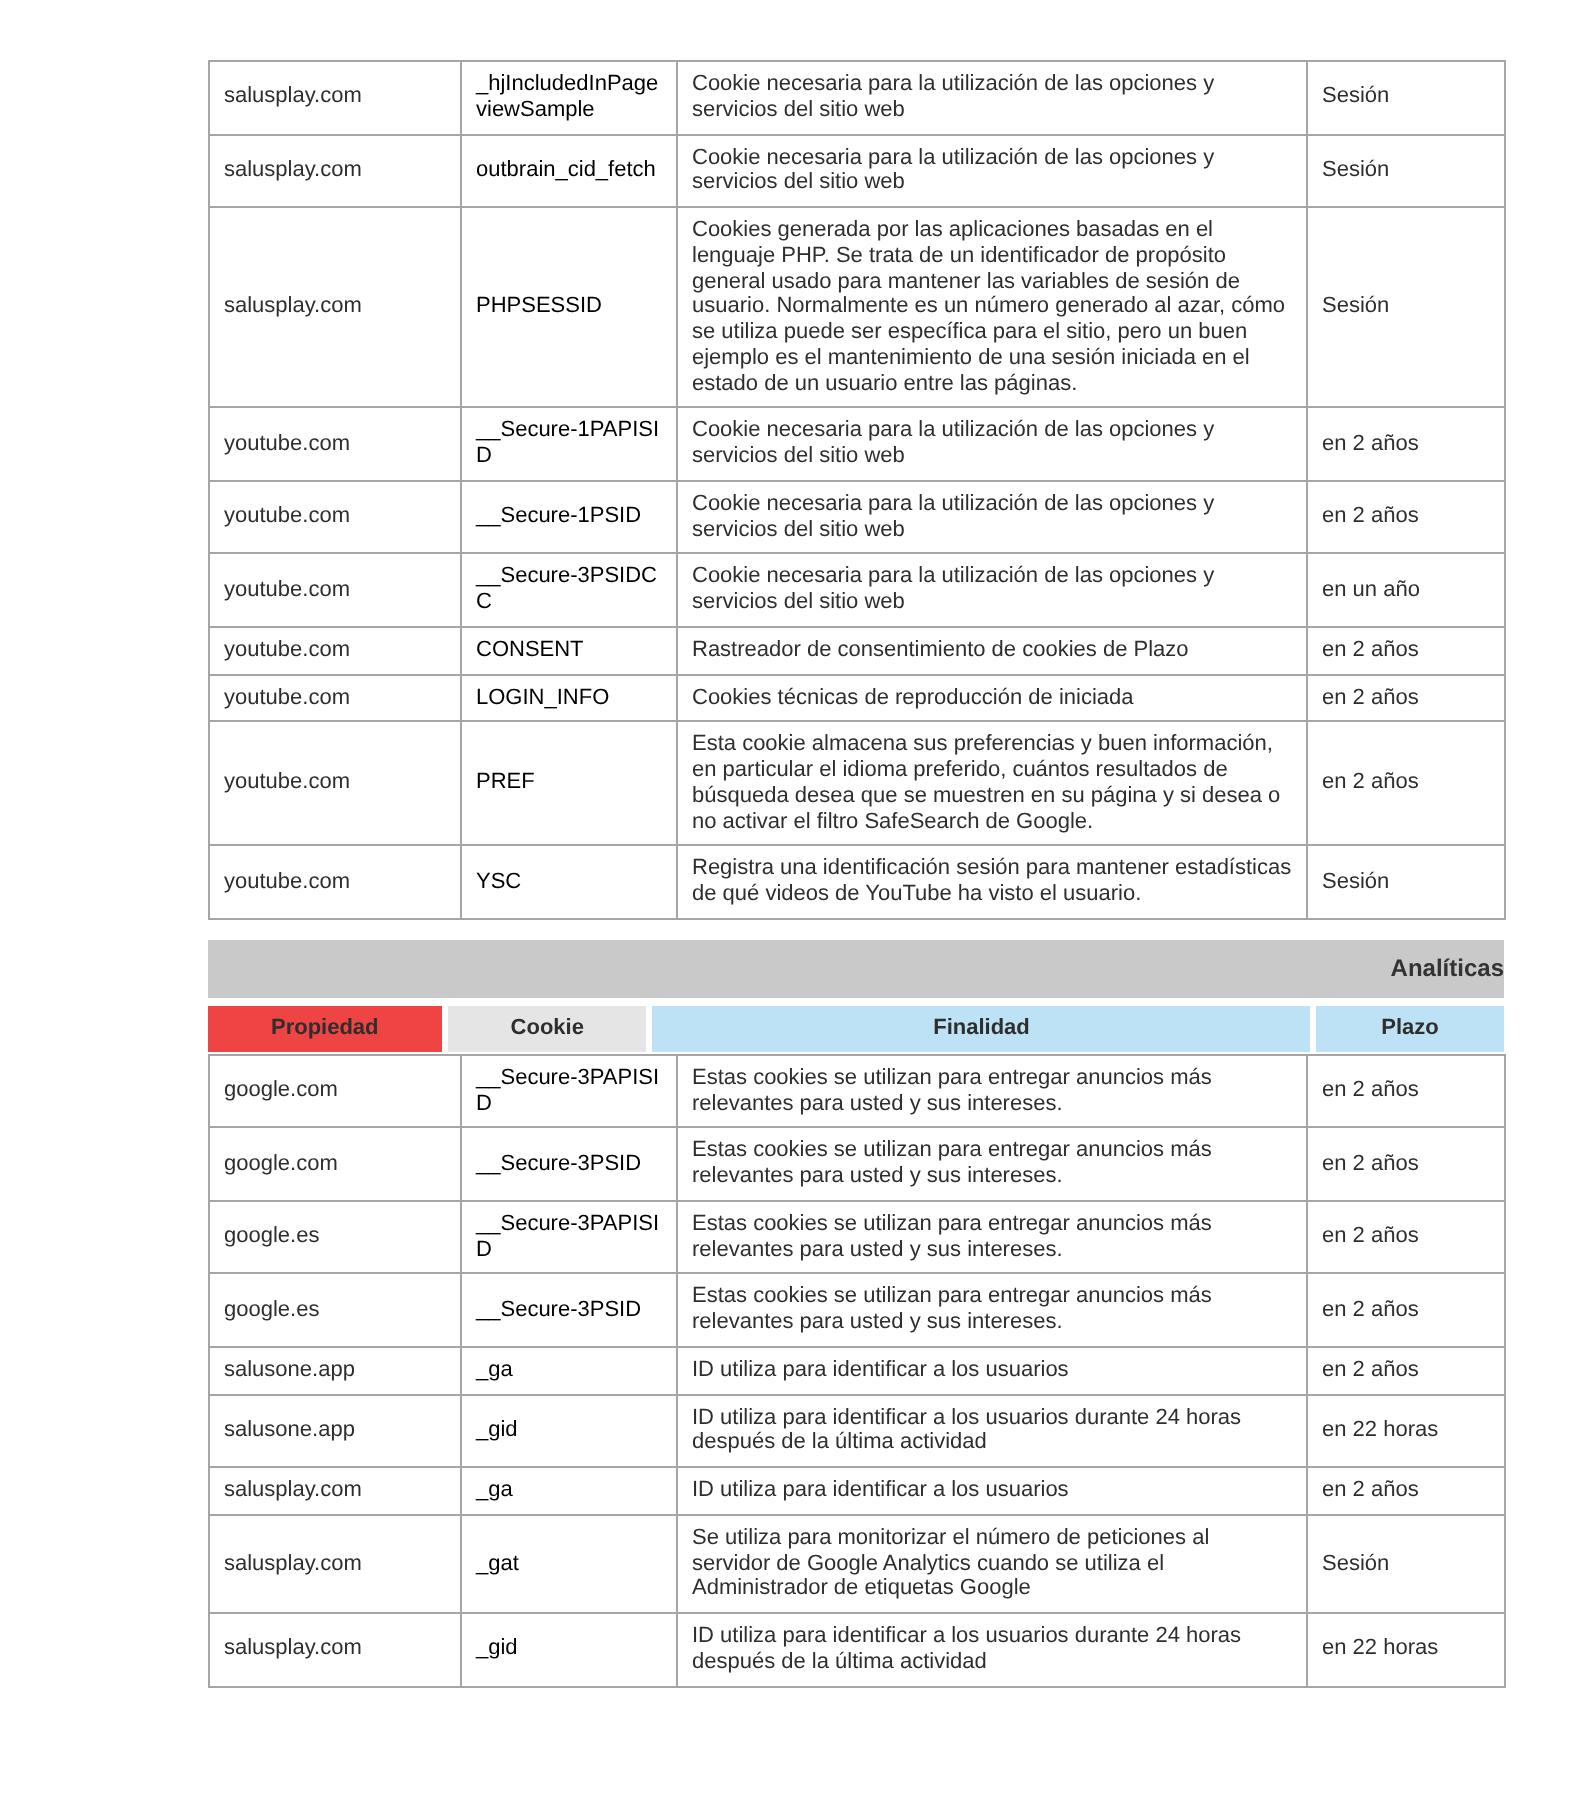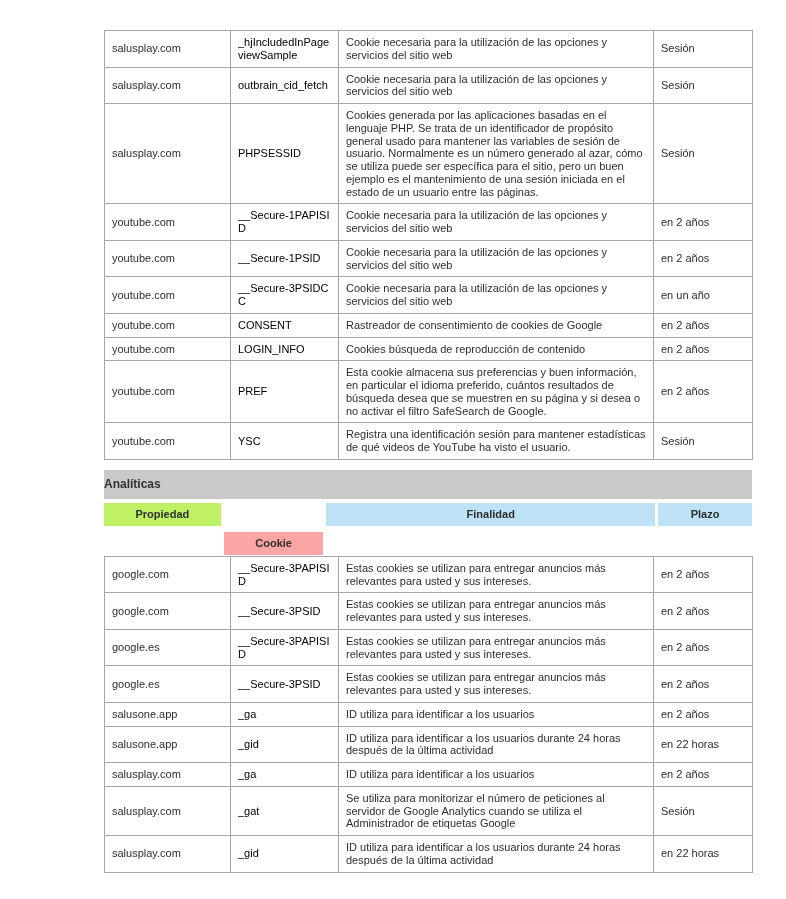--- a/index.html
+++ b/index.html
@@ -39,21 +39,21 @@
     color: #000000;
     word-break: break-all;
   }
   td.col-finalidad { }
   td.col-plazo { }
 
   .section-bar {
     margin-top: 10px;
     height: 29px;
     line-height: 29px;
-    text-align: left;
+    text-align: right;
     font-weight: bold;
     font-size: 12px;
     color: #333333;
   }
   .header-row {
     display: flex;
     margin-top: 4px;
     margin-bottom: 1px;
   }
   .header-cell {
@@ -114,49 +114,49 @@
         </tr>
         <tr>
           <td class="col-propiedad">youtube.com</td>
           <td class="col-cookie">__Secure-3PSIDCC</td>
           <td class="col-finalidad">Cookie necesaria para la utilización de las opciones y servicios del sitio web</td>
           <td class="col-plazo">en un año</td>
         </tr>
         <tr>
           <td class="col-propiedad">youtube.com</td>
           <td class="col-cookie">CONSENT</td>
-          <td class="col-finalidad">Rastreador de consentimiento de cookies de Google</td>
+          <td class="col-finalidad">Rastreador de consentimiento de cookies de Plazo</td>
           <td class="col-plazo">en 2 años</td>
         </tr>
         <tr>
           <td class="col-propiedad">youtube.com</td>
           <td class="col-cookie">LOGIN_INFO</td>
-          <td class="col-finalidad">Cookies búsqueda de reproducción de contenido</td>
+          <td class="col-finalidad">Cookies técnicas de reproducción de iniciada</td>
           <td class="col-plazo">en 2 años</td>
         </tr>
         <tr>
           <td class="col-propiedad">youtube.com</td>
           <td class="col-cookie">PREF</td>
           <td class="col-finalidad">Esta cookie almacena sus preferencias y buen información, en particular el idioma preferido, cuántos resultados de búsqueda desea que se muestren en su página y si desea o no activar el filtro SafeSearch de Google.</td>
           <td class="col-plazo">en 2 años</td>
         </tr>
         <tr>
           <td class="col-propiedad">youtube.com</td>
           <td class="col-cookie">YSC</td>
           <td class="col-finalidad">Registra una identificación sesión para mantener estadísticas de qué videos de YouTube ha visto el usuario.</td>
           <td class="col-plazo">Sesión</td>
         </tr>
       </tbody>
   </table>
 
   <div class="section-bar" style="background:#c9c9c9;">Analíticas</div>
 
   <div class="header-row">
-    <div class="header-cell hc-1" style="background:#bef264;">Propiedad</div>
-    <div class="header-cell hc-2" style="background:#fca5a5;margin-top:29px;">Cookie</div>
+    <div class="header-cell hc-1" style="background:#ef4444;">Propiedad</div>
+    <div class="header-cell hc-2" style="background:#e5e5e5;">Cookie</div>
     <div class="header-cell hc-3" style="background:#bde2f5;">Finalidad</div>
     <div class="header-cell hc-4" style="background:#bde2f5;">Plazo</div>
   </div>
 
   <table class="cookie-table">
     <colgroup>
       <col style="width:126px">
         <col style="width:108px">
         <col style="width:315px">
         <col style="width:99px">

